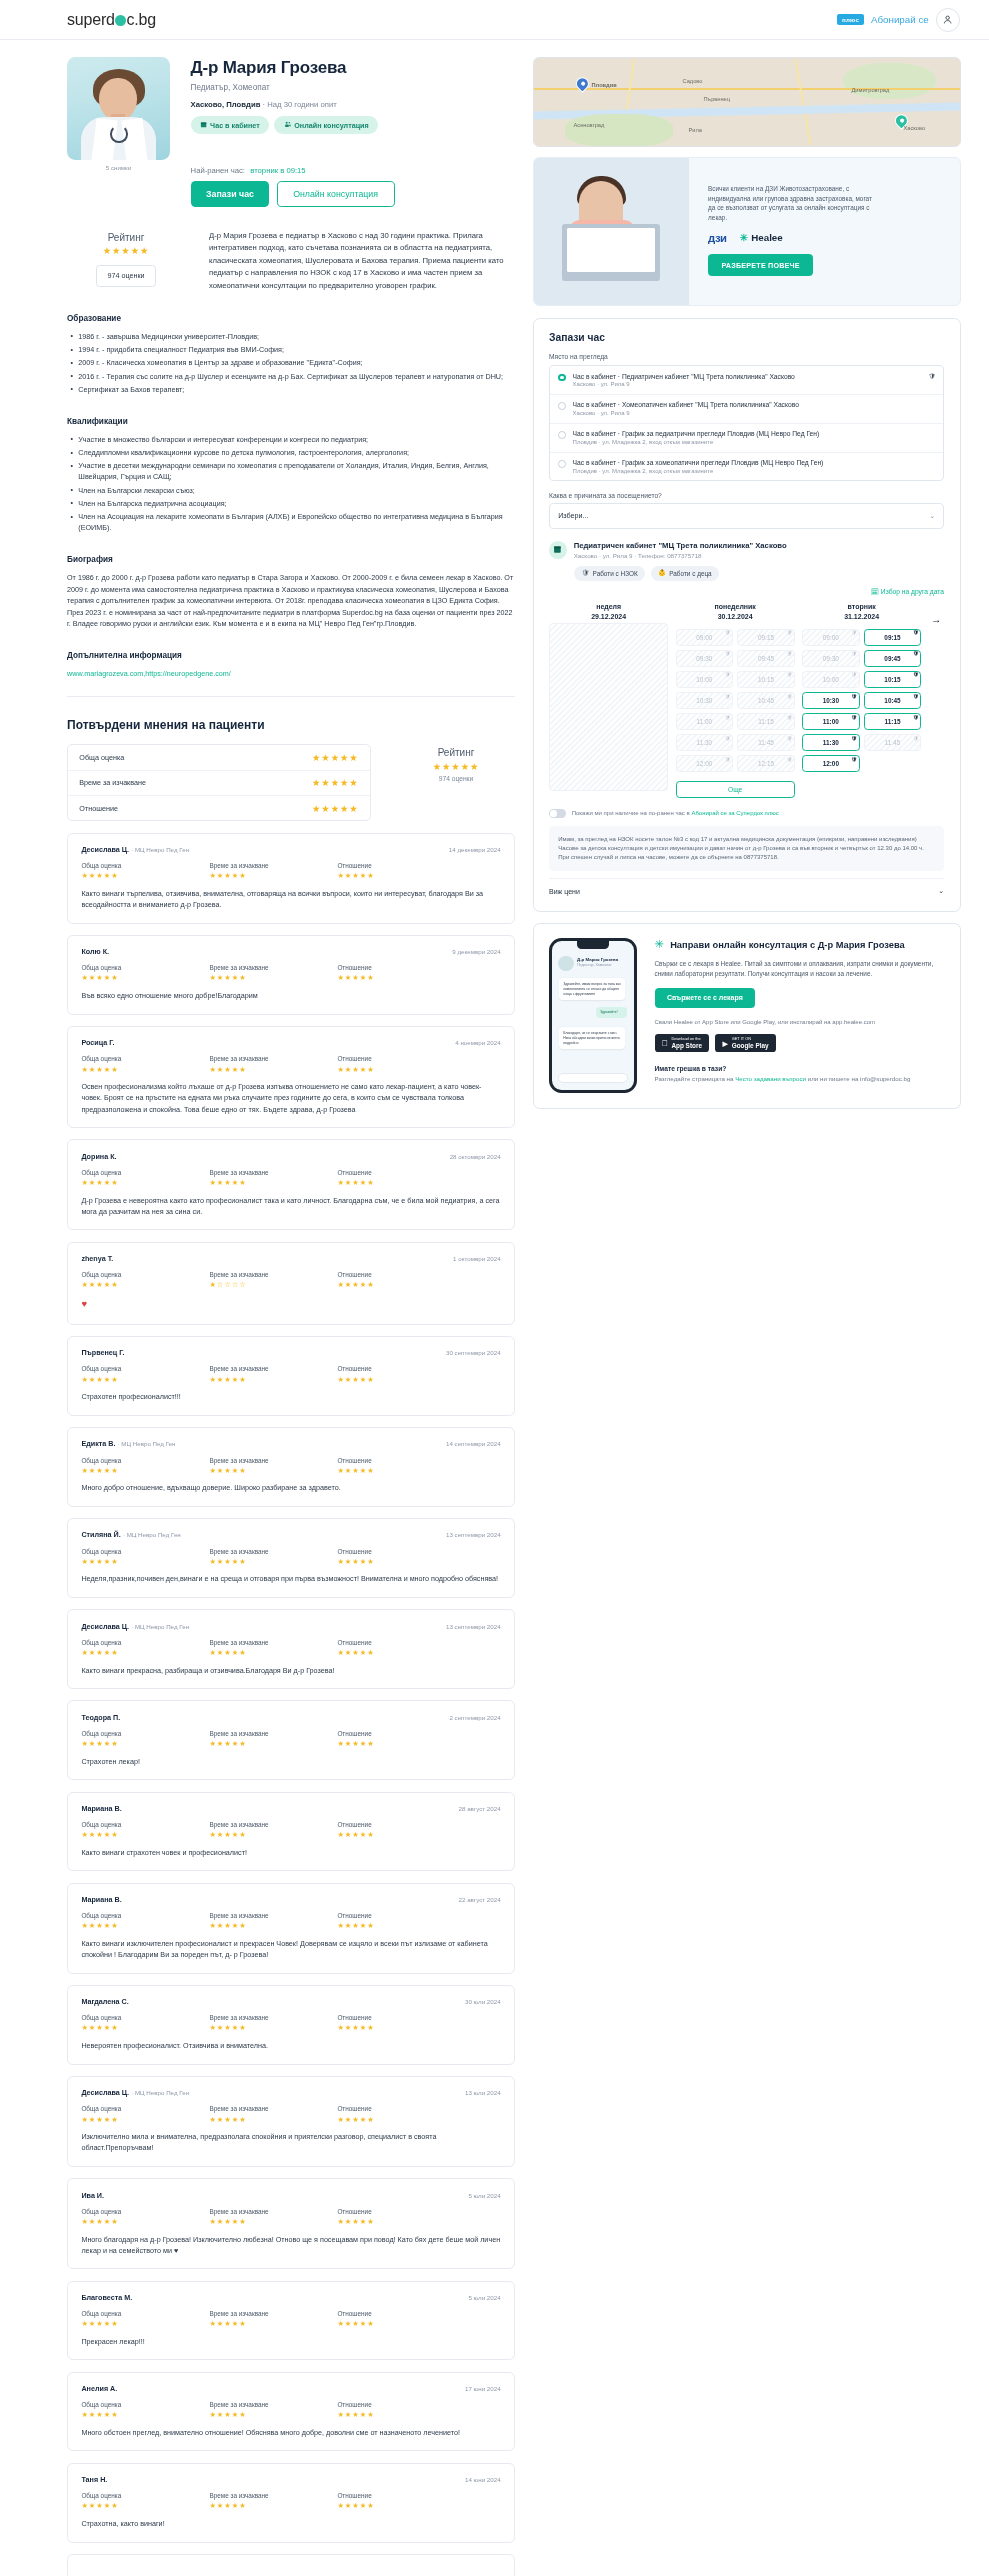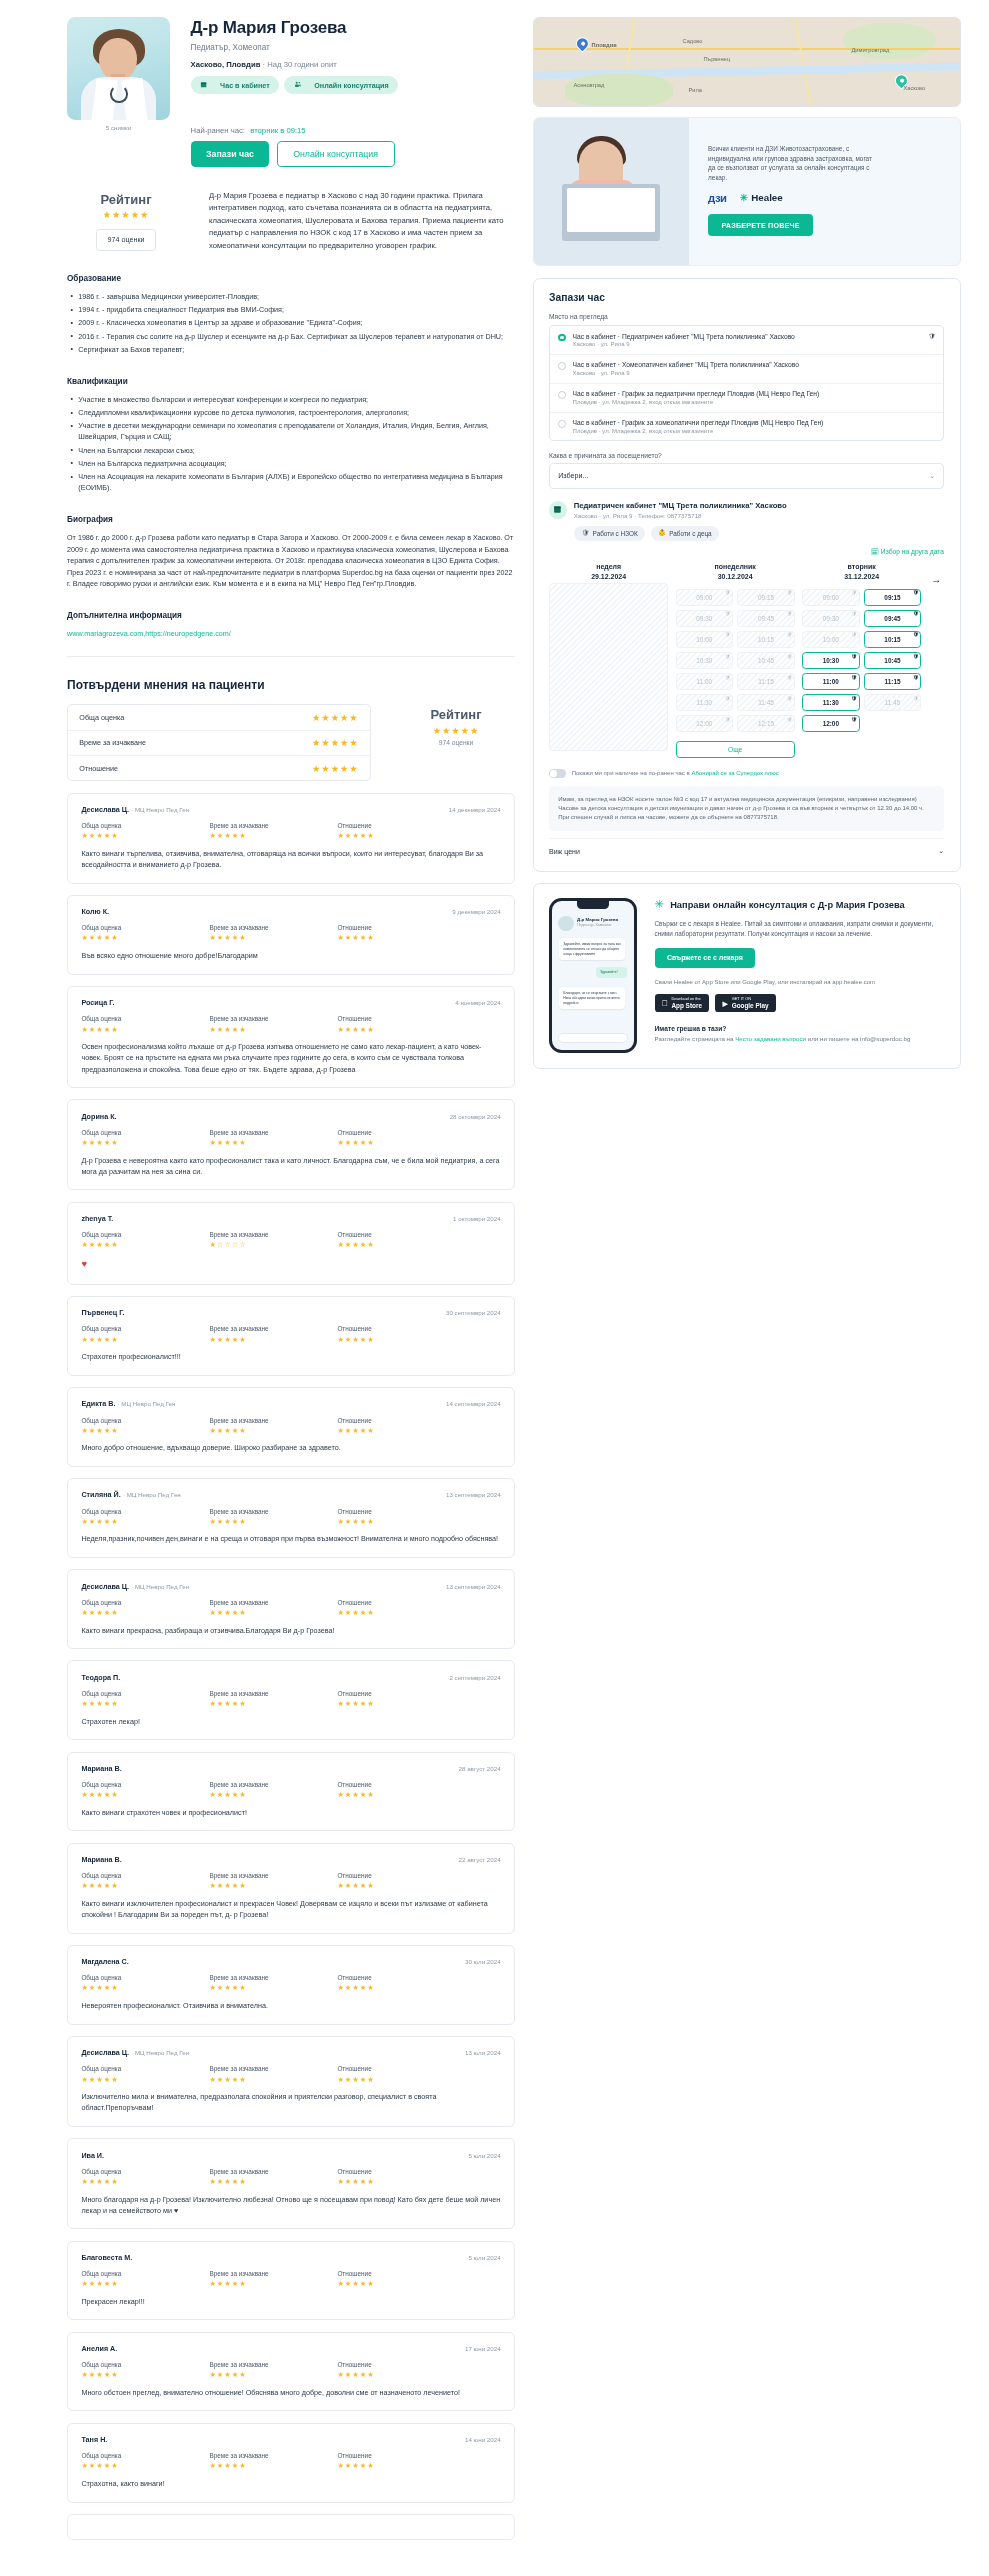--- a/index.html
+++ b/index.html
@@ -84,38 +84,38 @@
   }
 
   .doc-info { padding-top: 1px; }
   .doc-name { font-size: 17px; font-weight: 700; letter-spacing: -0.2px; color:#16263c; }
   .doc-spec { font-size: 8.2px; color: #6e7a8b; margin-top: 4.6px; }
   .doc-loc { font-size: 7.7px; margin-top: 8.2px; font-weight: 700; color:#22303f; }
   .doc-loc span.light { font-weight: 400; color: #7d8899; }
   .tag-row { display: flex; gap: 5.2px; margin-top: 7.7px; }
   .tag {
     background: #d6f3ea; color: #15876e; font-size: 7.2px; font-weight: 700;
-    padding: 4.1px 9.3px; border-radius: 10.3px; display: flex; align-items: center; gap: 13px;
+    padding: 4.1px 9.3px; border-radius: 10.3px; display: flex; align-items: center; gap: 3px;
   }
   .earliest { margin-top: 32px; font-size: 7.7px; color: #6e7a8b; }
   .earliest b { color: #14b694; font-weight: 400; margin-left: 3.1px; }
   .cta-row { display: flex; gap: 7.2px; margin-top: 6.7px; }
   .btn-primary {
     background: #0cb894; color: #fff; font-size: 8.8px; font-weight: 700;
     border: none; border-radius: 4.6px; padding: 6.7px 15.5px; cursor: pointer;
   }
   .btn-outline {
     background: #fff; color: #0cb894; font-size: 8.8px; font-weight: 400;
     border: 0.8px solid #0cb894; border-radius: 4.6px; padding: 6.7px 15.5px; cursor: pointer;
   }
 
   
   .rating-bio { display: flex; gap: 24px; margin-top: 23px; }
   .rating-box { width: 118px; flex: none; text-align: center; padding-top: 2.1px; }
-  .rating-label { font-size: 13px; color: #4c5a6b; font-weight: bold; }
+  .rating-label { font-size: 10px; color: #4c5a6b; }
   .stars { color: #f5b922; letter-spacing: 1px; margin-top: 2.6px; font-size: 9.3px; }
   .ratings-count-btn {
     display: inline-block; margin-top: 8.8px; border: 0.5px solid #dfe4ec;
     border-radius: 3.6px; padding: 5.2px 10.3px; font-size: 7.2px; color: #2c3a4b; cursor: pointer;
   }
   .bio-col { flex: 1; }
   .bio-text { font-size: 7.7px; line-height: 1.62; color: #2c3a4b; }
   .healee-note {
     margin-top: 11.3px; border: 0.5px solid #e2e8ef; border-radius: 5.2px;
     padding: 9.3px 11.3px; display: flex; gap: 9.3px; align-items: center;
@@ -326,20 +326,37 @@
   .report-title { font-size: 6.7px; font-weight: 700; color: #16263c; }
   .report-text { font-size: 6.2px; color: #6e7a8b; margin-top: 3.6px; }
   .report-text a { color: #0cb894; }
   .page-wrap { position: relative; }
 </style>
 </head>
 <body>
 
 <div class="page-wrap">
 
+<header class="site-header">
+  <a class="logo">
+    <span>superd</span>
+        <span class="dot-o"></span>
+        <span>c.bg</span>
+  </a>
+  <div class="header-right">
+    <span class="plus-badge">плюс</span>
+    <a class="subscribe-link">Абонирай се</a>
+    <div class="avatar-circle">
+      <svg width="11.3" height="11.3" viewBox="0 0 24 24" fill="none" stroke="#1d2733" stroke-width="1.6">
+        <circle cx="12" cy="8" r="3.6"></circle>
+            <path d="M5 20c0-3.9 3.1-6 7-6s7 2.1 7 6"></path>
+      </svg>
+    </div>
+  </div>
+</header>
 
 <div class="page">
 
   <div class="col-left">
 
     <div class="doctor-top">
       <div>
         <div class="doc-photo">
           <div class="hair"></div>
               <div class="face"></div>

